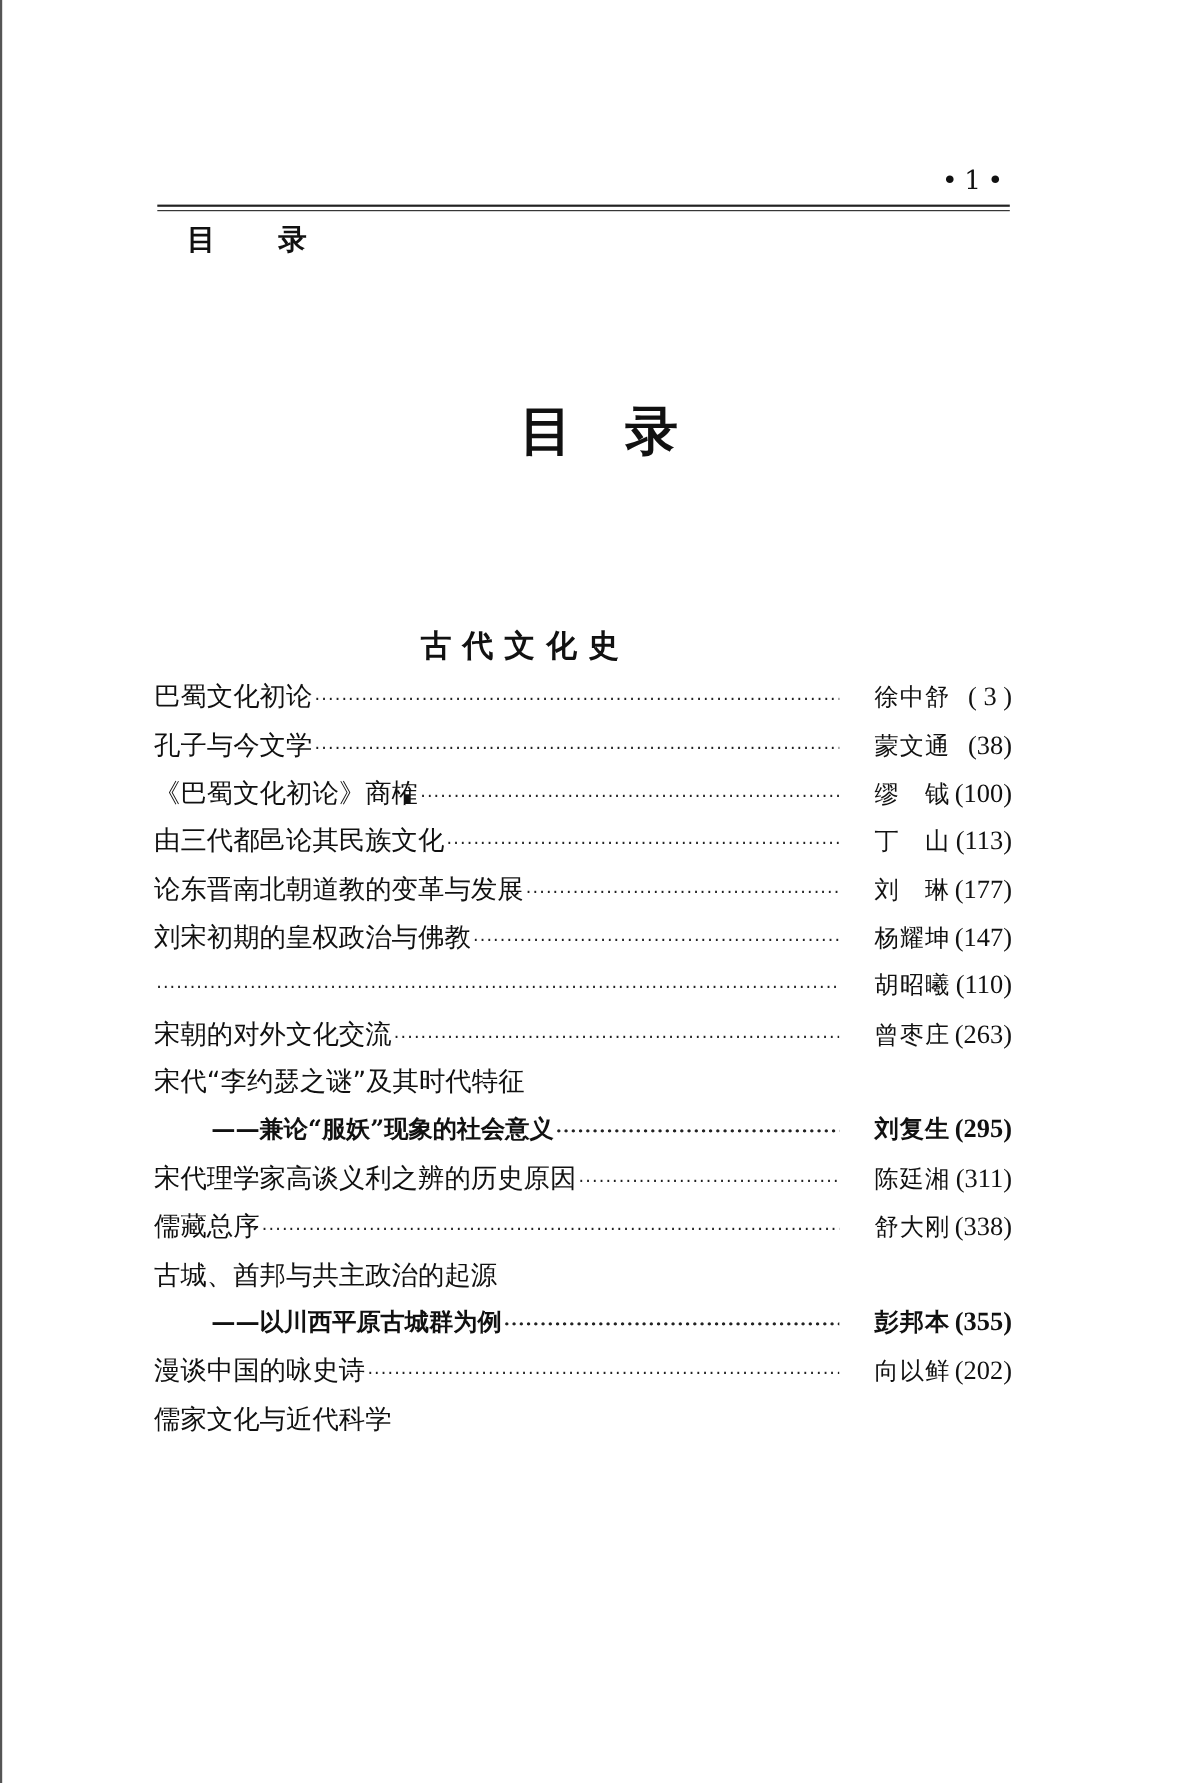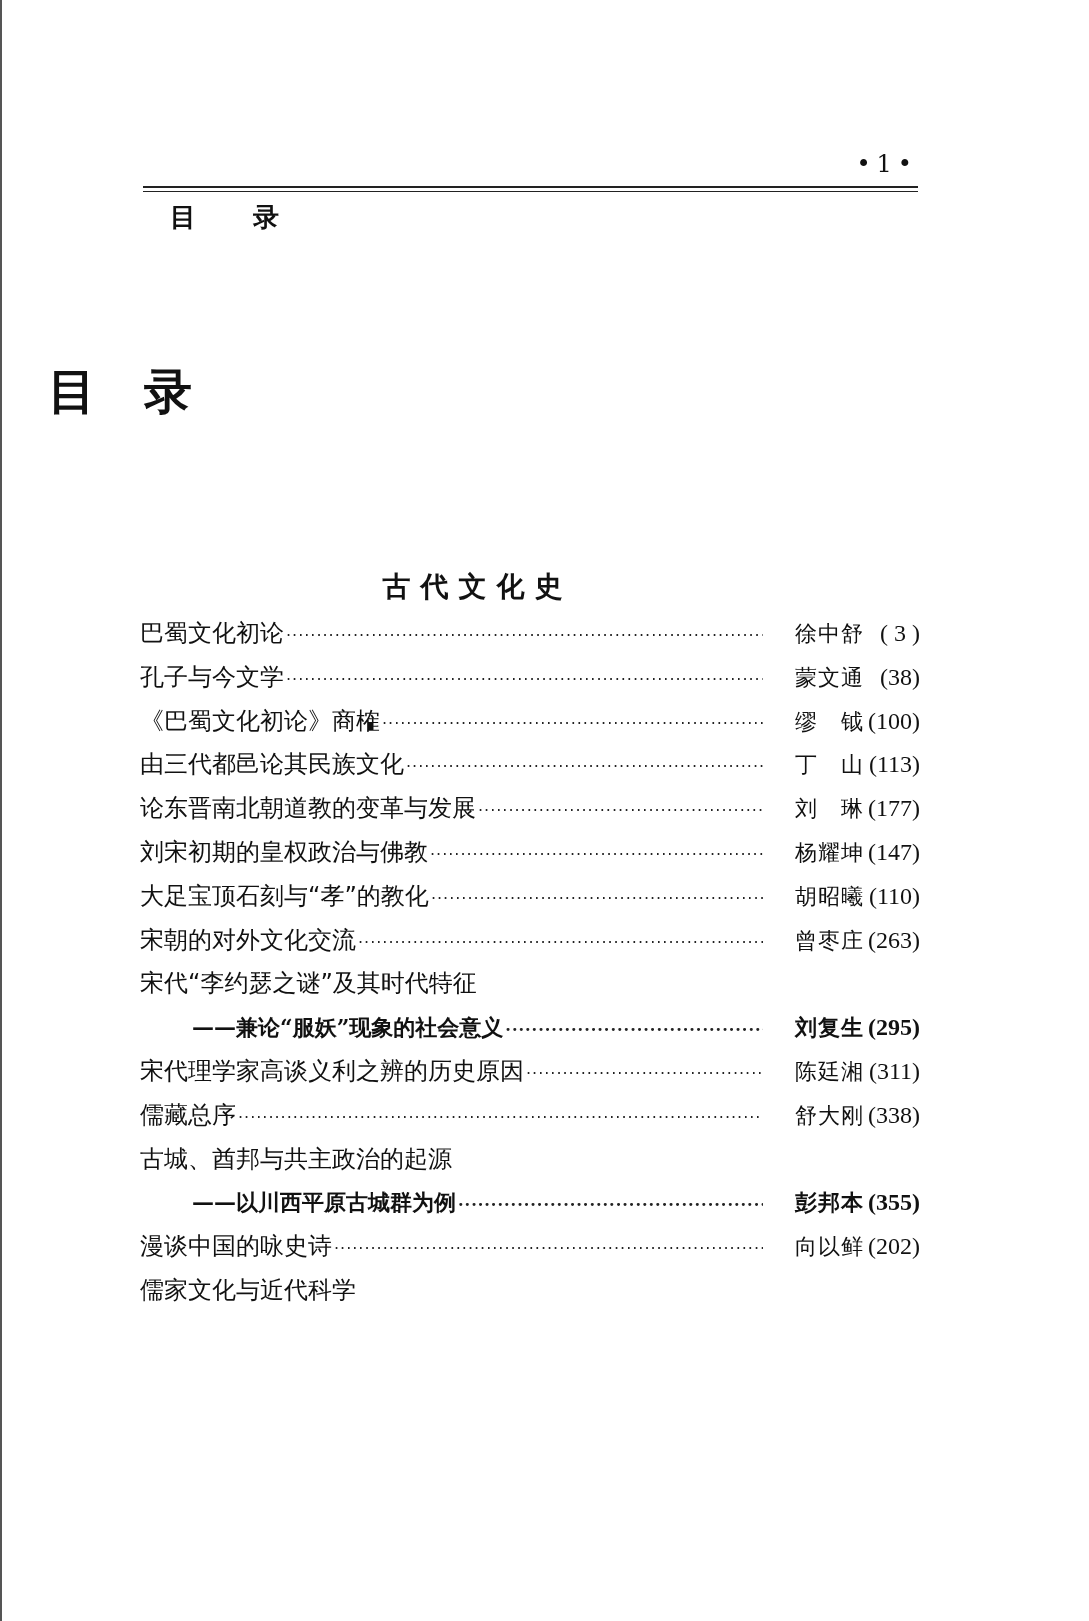--- a/index.html
+++ b/index.html
@@ -55,21 +55,21 @@
       height: 6px;
       border-top: 2px solid #222;
       border-bottom: 1px solid #222;
       box-sizing: border-box;
     }
     .main-title {
       position: absolute;
       left: 0;
       width: 1089px;
       top: 360px;
-      text-align: left;
+      text-align: center;
       font-size: 48px;
       font-weight: bold;
       font-family: "DejaVu Sans", sans-serif;
       letter-spacing: 48px;
       text-indent: 48px;
     }
     .section-title {
       position: absolute;
       left: 0;
       width: 945px;
@@ -185,21 +185,20 @@
   </div>
 
   <div class="toc-line">
     <span class="toc-title">刘宋初期的皇权政治与佛教</span>
     <span class="leader"></span>
     <span class="toc-author">杨耀坤</span>
     <span class="toc-page">(147)</span>
   </div>
 
   <div class="toc-line">
-    <span class="toc-title">大足宝顶石刻与“孝”的教化</span>
     <span class="leader"></span>
     <span class="toc-author">胡昭曦</span>
     <span class="toc-page">(110)</span>
   </div>
 
   <div class="toc-line">
     <span class="toc-title">宋朝的对外文化交流</span>
     <span class="leader"></span>
     <span class="toc-author">曾枣庄</span>
     <span class="toc-page">(263)</span>

